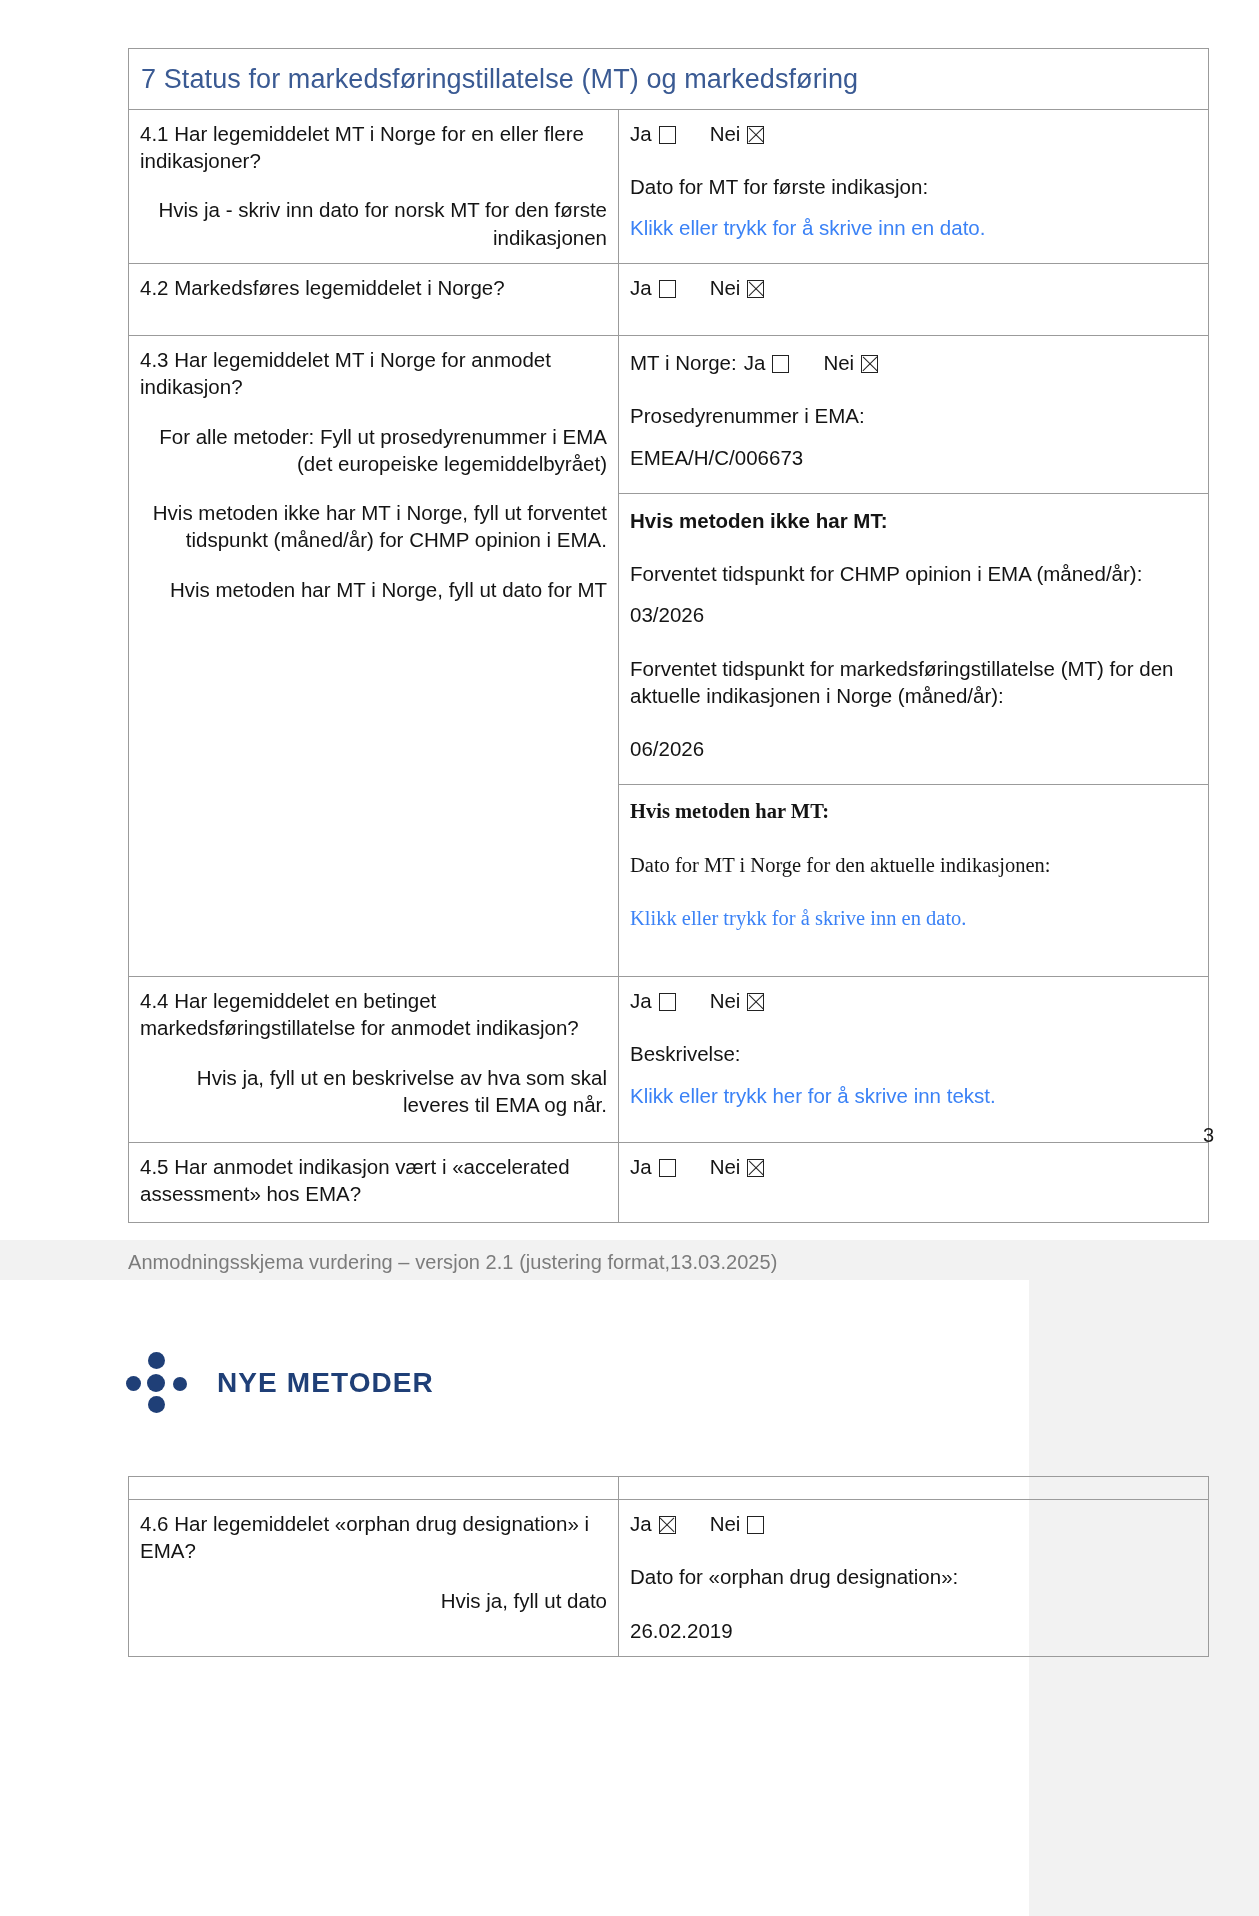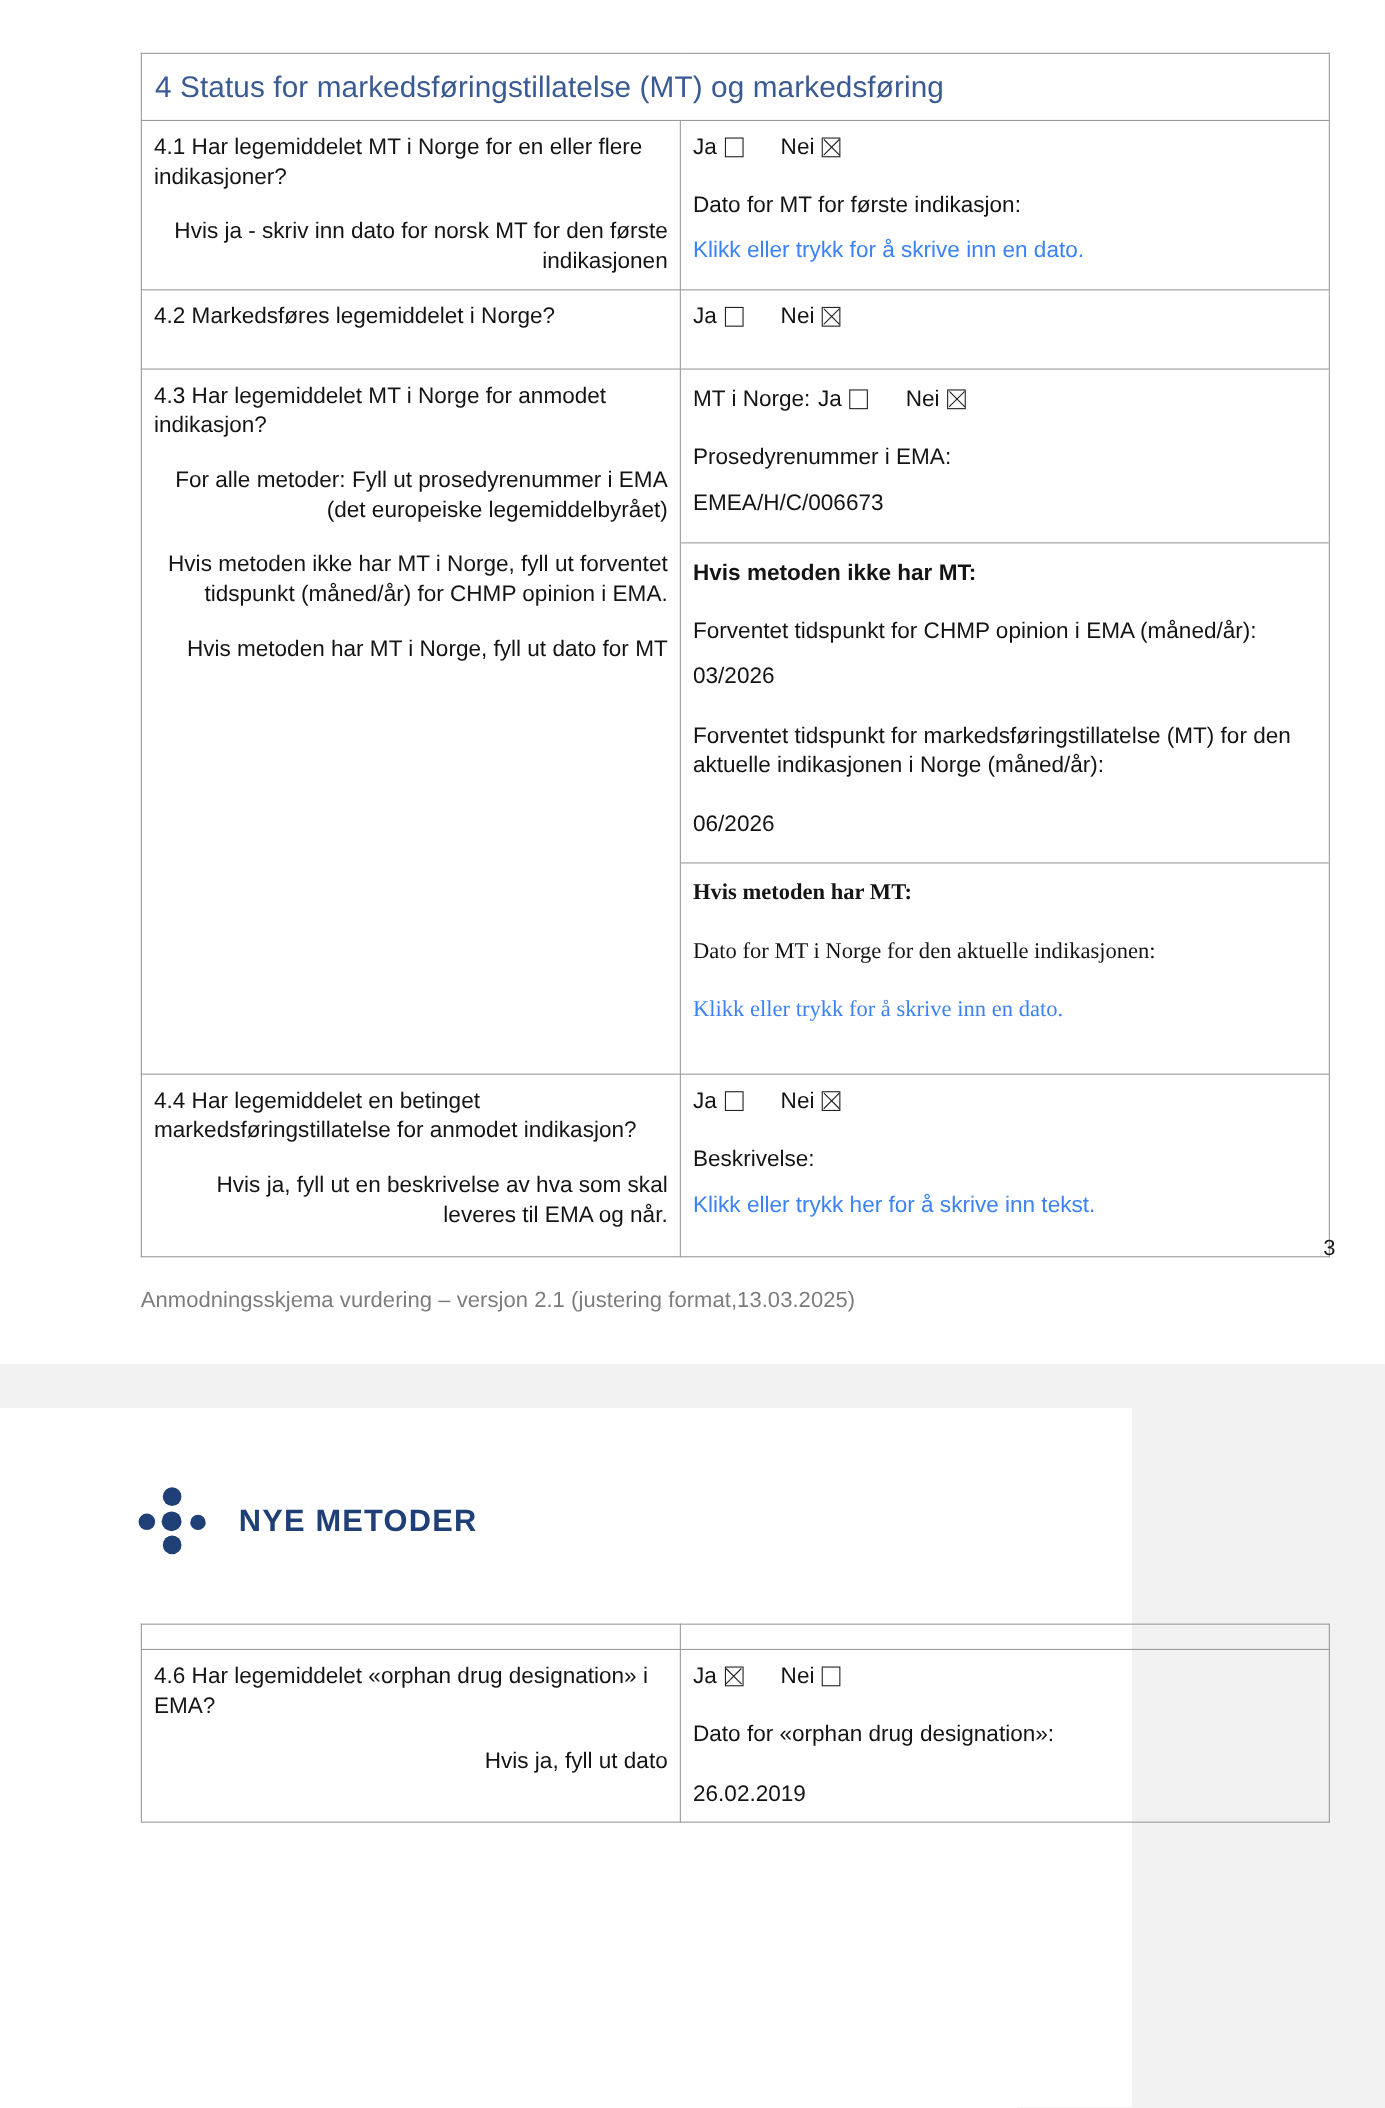--- a/index.html
+++ b/index.html
@@ -189,21 +189,21 @@
 
     <table class="form-table">
       <colgroup>
           <col class="col-left">
           <col class="col-right">
         </colgroup>
 
       <tbody>
           <tr class="section-head">
         <td colspan="2">
-          <div class="section-title">4 Status for markedsføringstillatelse (MT) og markedsføring</div>
+          <div class="section-title">7 Status for markedsføringstillatelse (MT) og markedsføring</div>
         </td>
       </tr>
 
       <tr>
         <td>
           <p class="q-text">4.1 Har legemiddelet MT i Norge for en eller flere indikasjoner?</p>
           <p class="q-hint">Hvis ja - skriv inn dato for norsk MT for den første indikasjonen</p>
         </td>
         <td>
           <p class="choice-row blk">
@@ -266,20 +266,30 @@
         </td>
         <td>
           <p class="choice-row blk">
             <span class="choice"><span>Ja</span><span class="cbx"></span></span><span class="choice"><span>Nei</span><span class="cbx checked"></span></span>
           </p>
           <p class="blk">Beskrivelse:</p>
           <p class="blk sm placeholder">Klikk eller trykk her for å skrive inn tekst.</p>
         </td>
       </tr>
 
+      <tr>
+        <td style="padding-bottom:14px;">
+          <p class="q-text">4.5 Har anmodet indikasjon vært i «accelerated assessment» hos EMA?</p>
+        </td>
+        <td>
+          <p class="choice-row blk">
+            <span class="choice"><span>Ja</span><span class="cbx"></span></span><span class="choice"><span>Nei</span><span class="cbx checked"></span></span>
+          </p>
+        </td>
+      </tr>
     </tbody>
       </table>
 
     <div class="page-number" style="top:1124px;">3</div>
 
     <div class="footer-note">Anmodningsskjema vurdering – versjon 2.1 (justering format,13.03.2025)</div>
   </div>
 
   <div class="page-gap"></div>
 

